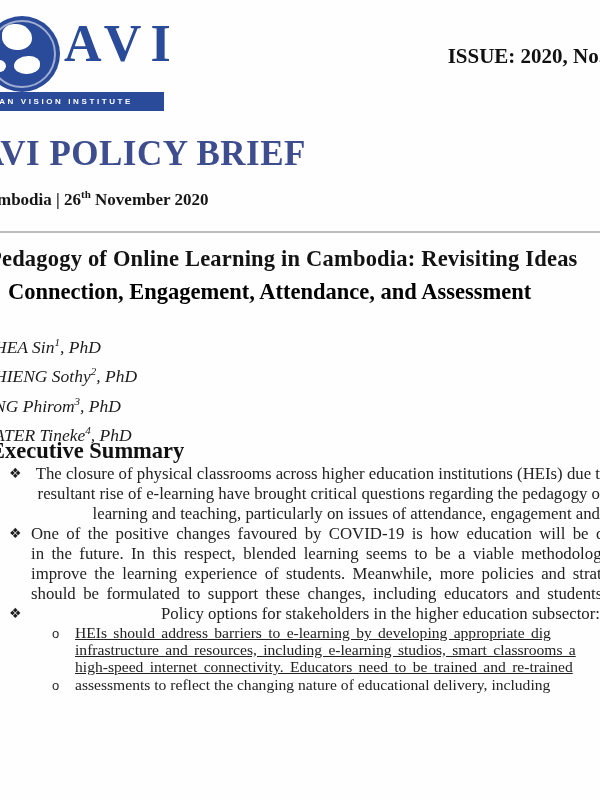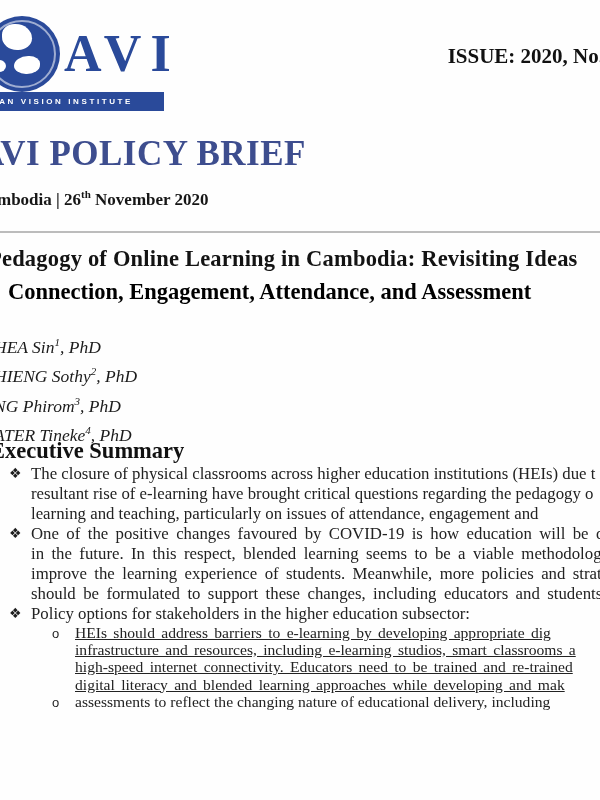--- a/index.html
+++ b/index.html
@@ -16,21 +16,21 @@
     position:absolute;left:-16px;top:16px;width:76px;height:76px;
     border-radius:50%;
     background:#2a4a9a;
     overflow:hidden;
   }
   .logo-globe .land1{position:absolute;left:18px;top:8px;width:30px;height:26px;background:#ffffff;border-radius:45% 60% 50% 55%;}
   .logo-globe .land2{position:absolute;left:30px;top:40px;width:26px;height:18px;background:#ffffff;border-radius:60% 45% 55% 50%;}
   .logo-globe .land3{position:absolute;left:8px;top:44px;width:14px;height:12px;background:#ffffff;border-radius:50%;}
   .logo-globe .ring{position:absolute;left:4px;top:4px;right:4px;bottom:4px;border:2px solid rgba(255,255,255,.55);border-radius:50%;}
   .logo-acronym{
-    position:absolute;left:64px;top:24px;
+    position:absolute;left:64px;top:14px;
     font-size:52px;font-weight:600;letter-spacing:9px;
     color:#2a4a9a;white-space:nowrap;
   }
   .logo-bar{
     position:absolute;left:-16px;top:92px;width:180px;height:19px;
     background:#2a4a9a;
     display:flex;align-items:center;
     overflow:hidden;
   }
   .logo-bar span{
@@ -71,21 +71,21 @@
   .authors .author-line{white-space:nowrap;}
   .authors sup{font-size:11px;}
   
   .exec-heading{
     position:absolute;left:-10px;top:438px;
     font-size:22.5px;font-weight:bold;color:#111;white-space:nowrap;
   }
   .summary{position:absolute;left:0;top:464px;width:600px;}
   .bullet{position:relative;padding-left:31px;}
   .bullet .marker{position:absolute;left:9px;top:0;font-size:14px;line-height:20px;}
-  .bullet .line{white-space:nowrap;font-size:16.8px;line-height:20px;color:#222;}
+  .bullet .line{white-space:nowrap;font-size:16.8px;line-height:20px;color:#222;text-align:right;}
   .bullet.spread .line{word-spacing:3.2px;}
   .sub-bullet{position:relative;padding-left:75px;}
   .sub-bullet .marker{position:absolute;left:52px;top:1px;font-size:13px;line-height:17px;font-family:"Liberation Sans",sans-serif;}
   .sub-bullet .line{white-space:nowrap;font-size:15.6px;line-height:17.2px;color:#222;}
   .sub-bullet.spread .line{word-spacing:2.4px;text-decoration:underline;}
 </style>
 </head>
 <body>
 
 <div class="logo-globe">
@@ -139,20 +139,19 @@
         <span class="marker">❖</span>
         <div class="line">Policy options for stakeholders in the higher education subsector:</div>
       </div>
     </div>
   <div id="subbullets-root">
       <div class="sub-bullet spread">
         <span class="marker">o</span>
         <div class="line">HEIs should address barriers to e-learning by developing appropriate dig</div>
         <div class="line">infrastructure and resources, including e-learning studios, smart classrooms a</div>
         <div class="line">high-speed internet connectivity. Educators need to be trained and re-trained</div>
-        <div class="line">digital literacy and blended learning approaches while developing and mak</div>
       </div>
       <div class="sub-bullet">
         <span class="marker">o</span>
         <div class="line">assessments to reflect the changing nature of educational delivery, including</div>
       </div>
     </div>
 </div>
 
 </body></html>

